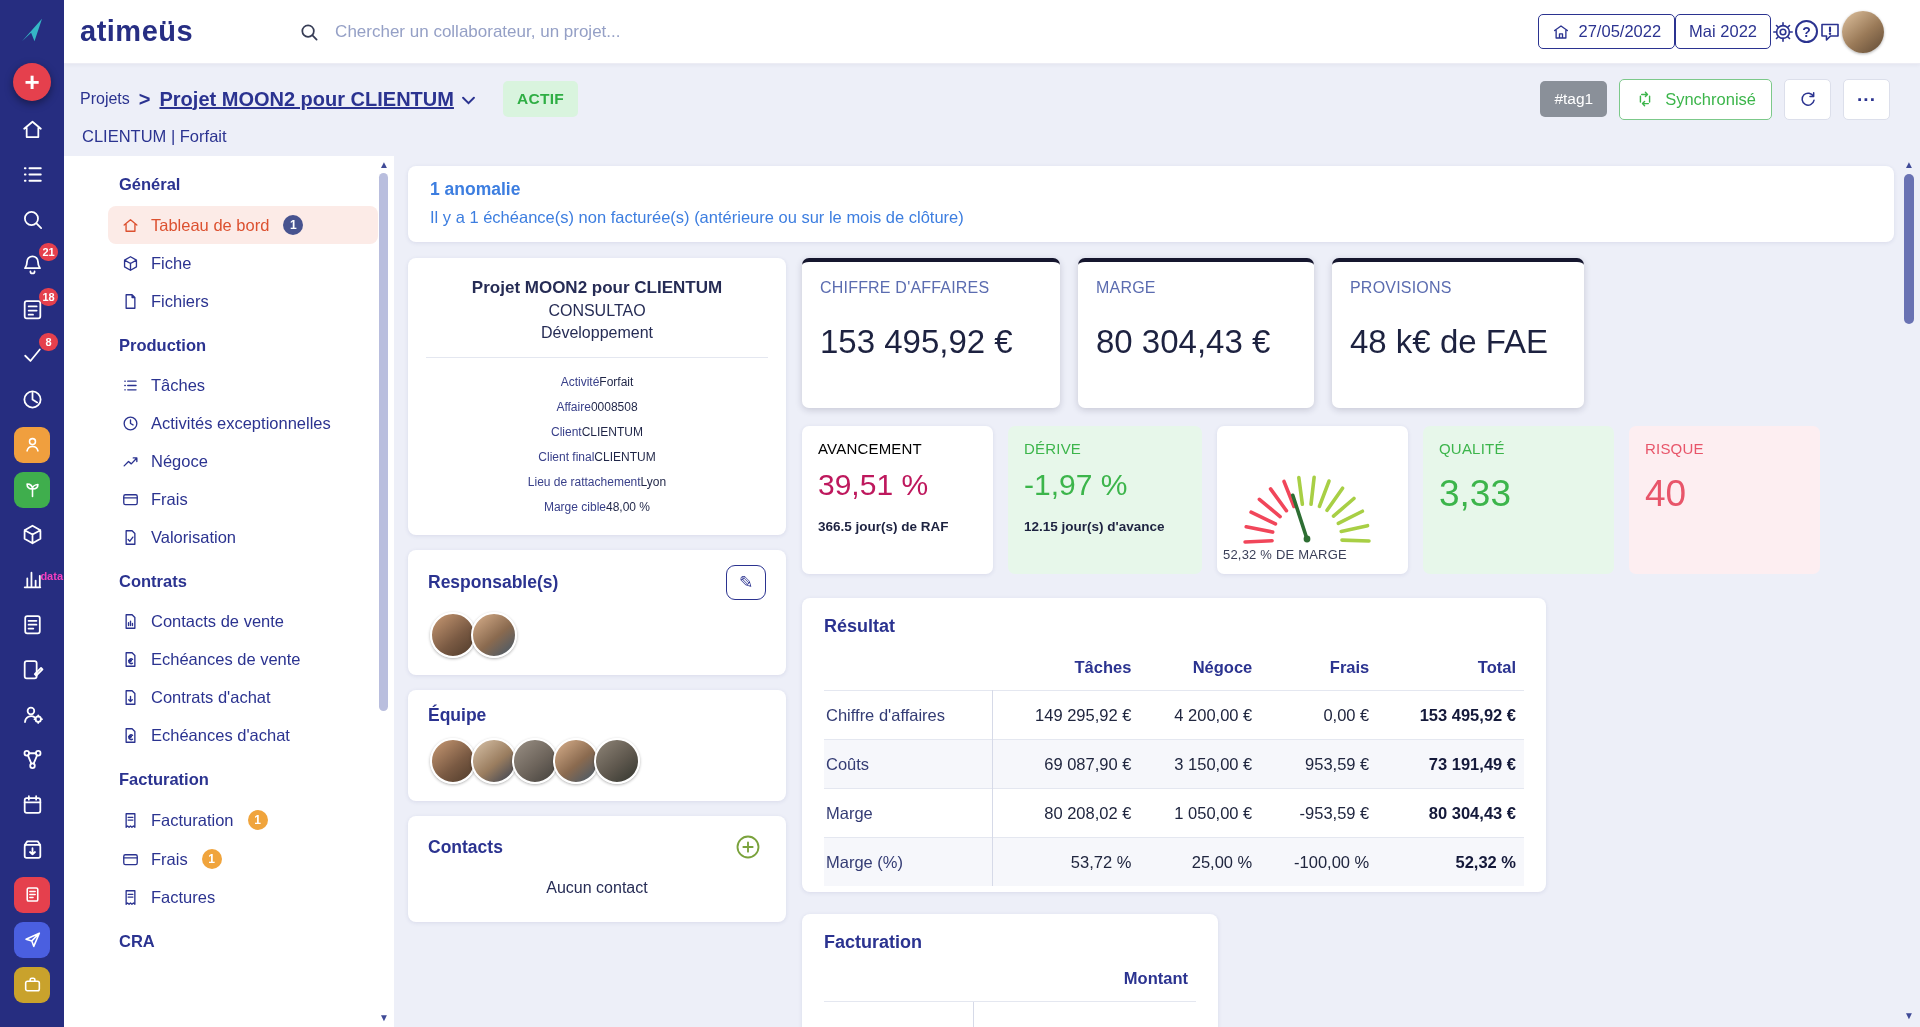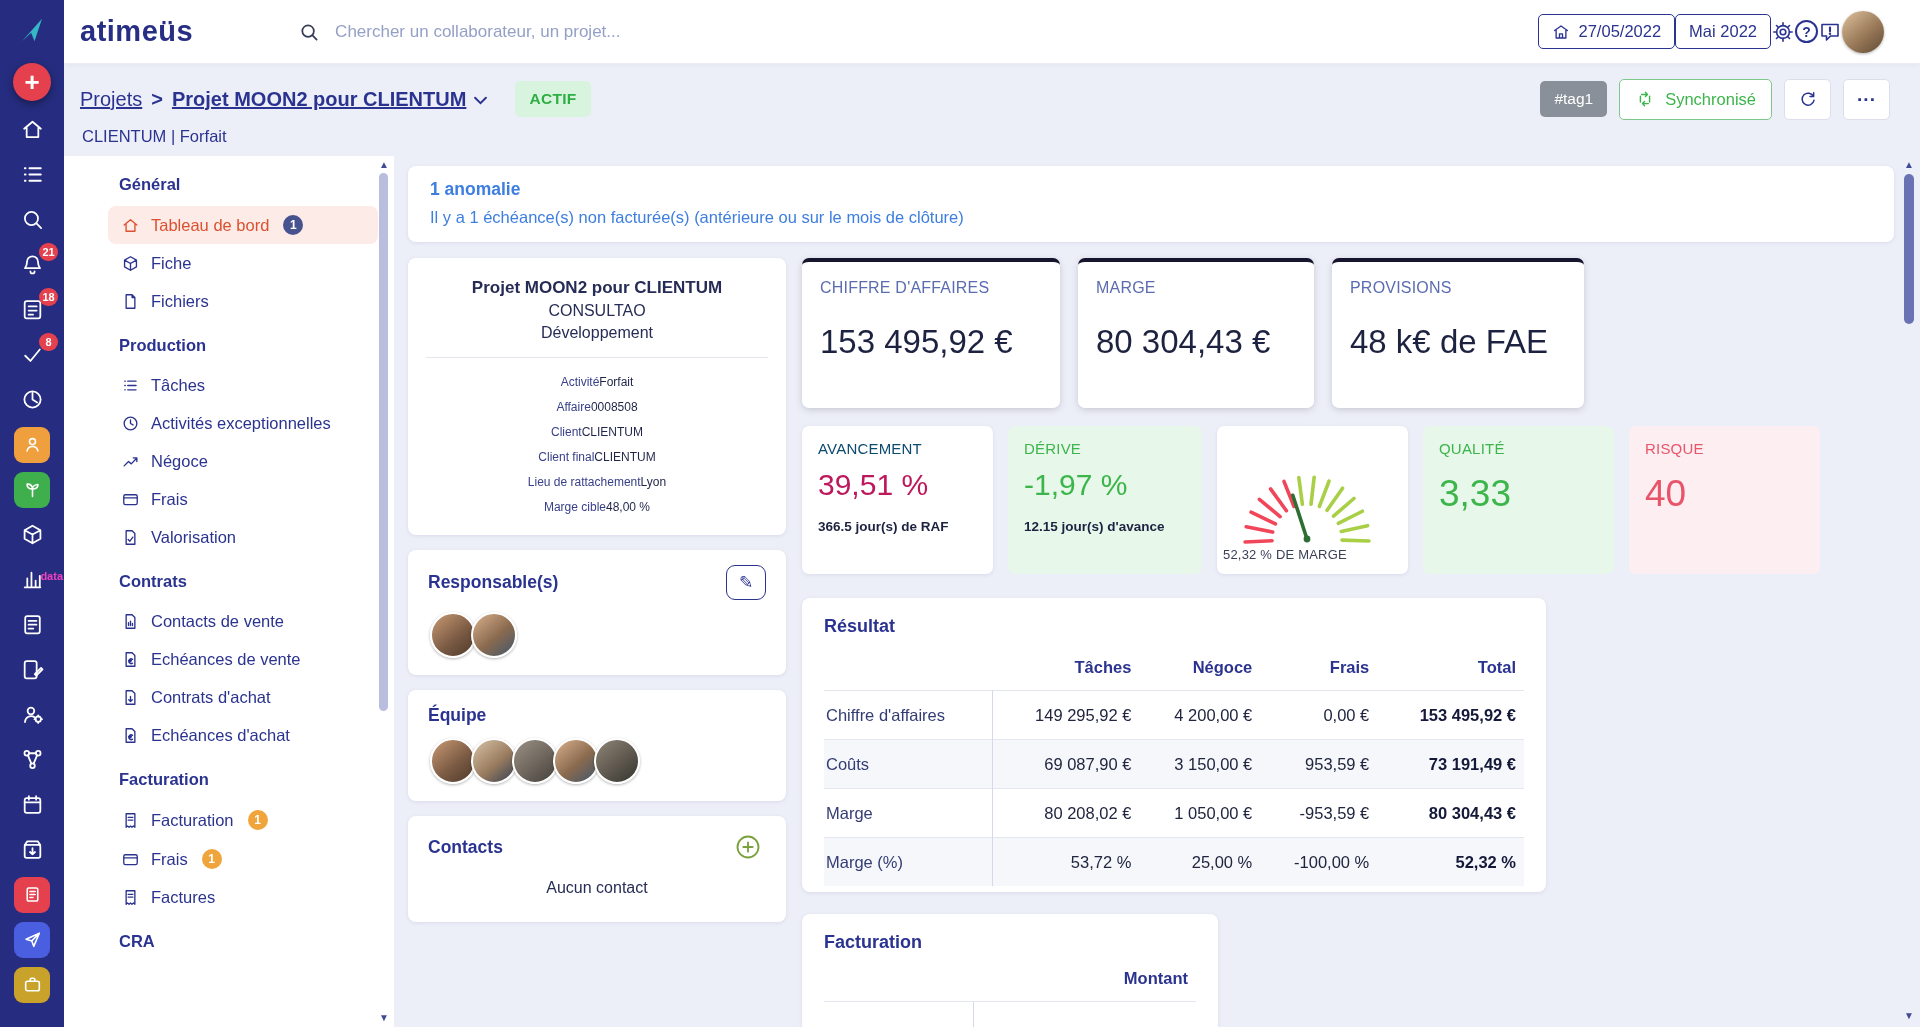--- a/index.html
+++ b/index.html
@@ -32,21 +32,21 @@
   .tb-icbtn{cursor:pointer}
   .tb-icbtn svg{width:24px;height:24px;fill:none;stroke:#2b3390;stroke-width:1.6;stroke-linecap:round;stroke-linejoin:round}
   .help-circle{width:23px;height:23px;border:2px solid #2b3390;border-radius:50%;color:#2b3390;font-weight:bold;font-size:14px;display:flex;align-items:center;justify-content:center;cursor:pointer}
   .avatar{border-radius:50%}
   .av-top{width:42px;height:42px;background:linear-gradient(140deg,#e0c3a0,#9a7a58 55%,#604a35);box-shadow:0 1px 3px rgba(0,0,0,.3);cursor:pointer}
 
   
   .page{position:absolute;left:64px;top:64px;right:0;bottom:0;display:flex;flex-direction:column}
   .page-head{padding:14px 30px 10px 16px}
   .crumb-row{display:flex;align-items:center;height:42px}
-  .crumb-link{font-size:20px;color:#2b3390;text-decoration:underline;cursor:pointer}
+  .crumb-link{font-size:16px;color:#2b3390;cursor:pointer}
   .crumb-sep{font-size:20px;color:#2b3390;margin:0 9px;font-weight:bold}
   .crumb-title{font-size:20px;font-weight:bold;color:#2b3390;text-decoration:underline;display:flex;align-items:center;gap:8px;cursor:pointer}
   .chev{width:13px;height:9px;margin-top:3px}
   .badge-actif{background:#d9f4de;color:#2fae44;font-weight:bold;font-size:15.5px;padding:9px 14px;border-radius:5px;margin-left:28px;letter-spacing:.3px}
   .head-actions{margin-left:auto;display:flex;align-items:center;gap:12px}
   .tag-badge{background:#8a9099;color:#fff;font-size:15.5px;padding:9px 14px;border-radius:5px;cursor:pointer}
   .sync-btn{display:flex;align-items:center;gap:10px;border:1.5px solid #7cc98a;color:#3cb54b;background:#fff;font-size:16.5px;padding:8px 15px;border-radius:5px;height:41px}
   .sync-btn svg{width:20px;height:20px}
   .sq-btn{background:#fff;border:1px solid #dcdfeb;border-radius:5px;color:#2b3390;display:flex;align-items:center;justify-content:center;min-width:47px;height:41px}
   .sq-btn svg{width:20px;height:20px}
@@ -109,21 +109,21 @@
   .kpi-row1{display:flex;gap:18px}
   .kpi{border-top:4px solid #15162e;border-radius:7px;box-shadow:0 2px 7px rgba(30,30,60,.18);background:#fff;padding:17px 18px 20px;height:150px}
   .w1{width:258px}.w2{width:236px}.w3{width:252px}
   .k-label{font-size:16px;color:#5b6cb0;letter-spacing:.2px;white-space:nowrap}
   .k-value{font-size:33px;color:#1d2240;margin-top:26px;white-space:nowrap}
 
   .kpi2-row{display:flex;gap:15px;margin-top:18px}
   .kpi2{border-radius:7px;padding:14px 16px;background:#fff;height:148px}
   .kpi2.shadowed{box-shadow:0 1px 4px rgba(44,51,115,.10)}
   .k2w{width:191px}
-  .k2-label{font-size:15px;color:#0c4a6e;letter-spacing:.2px}
+  .k2-label{font-size:15px;color:#000000;letter-spacing:.2px}
   .k2-value{font-size:30px;margin-top:11px;color:#be185d;white-space:nowrap}
   .k2-sub{font-size:13.5px;font-weight:bold;color:#1d2240;margin-top:17px;white-space:nowrap}
   .kpi2.green{background:#e7f7ea}
   .kpi2.green .k2-label,.kpi2.green .k2-value{color:#3cb54b}
   .kpi2.green .k2-sub{color:#1d2240}
   .kpi2.red{background:#fdeef1}
   .kpi2.red .k2-label,.kpi2.red .k2-value{color:#e8556a}
   .kpi2.big .k2-value{font-size:37px;margin-top:16px}
   .gauge-card{display:flex;flex-direction:column;align-items:flex-start;justify-content:flex-end;padding:8px 6px 12px}
   .gauge-label{font-size:13px;color:#3a3f58;margin-top:2px;letter-spacing:.2px;white-space:nowrap}

